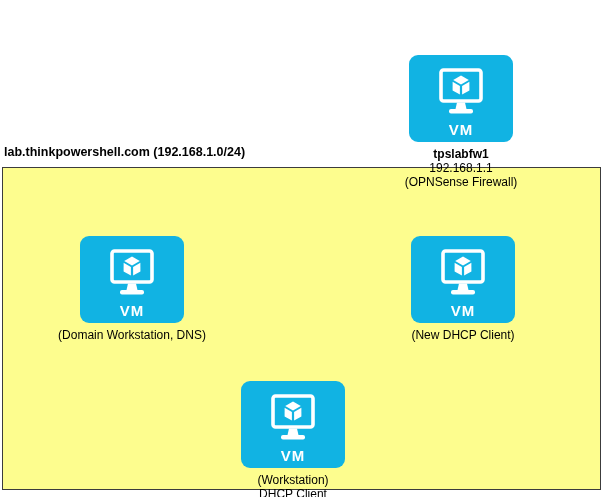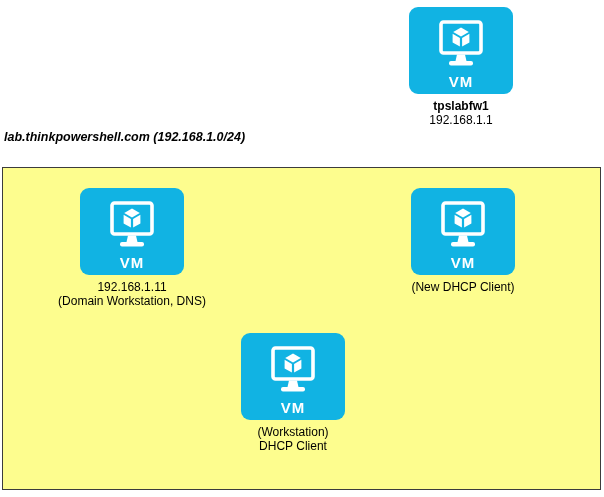--- a/index.html
+++ b/index.html
@@ -15,40 +15,40 @@
     font-family: "Liberation Sans", sans-serif;
     color: #000000;
   }
   .canvas {
     position: absolute;
     inset: 0;
   }
   .network-label {
     position: absolute;
     left: 4px;
-    top: 130px;
+    top: 145px;
     font-size: 12.5px;
     font-weight: bold;
     white-space: nowrap;
-    font-style: italic;
   }
   .network-box {
     position: absolute;
     left: 2px;
     top: 167px;
     width: 597px;
     height: 321px;
     background: #fdfd8e;
     border: 1px solid #3c3c3c;
     box-sizing: content-box;
   }
   .vm {
     position: absolute;
     width: 220px;
     text-align: center;
+    margin-top: 48px;
   }
   .vm svg {
     display: block;
     margin: 0 auto;
   }
   .vm-label {
     margin-top: 5px;
     font-size: 12px;
     line-height: 14px;
   }
@@ -77,36 +77,36 @@
       <path d="M52,20.5 L59.8,25 L52,29.5 L44.2,25 Z" fill="#ffffff"></path>
       <path d="M43.6,26.8 L50.9,31 L50.9,39.6 L43.6,35.4 Z" fill="#ffffff"></path>
       <path d="M60.4,26.8 L53.1,31 L53.1,39.6 L60.4,35.4 Z" fill="#ffffff"></path>
       <path d="M48,47.5 L56,47.5 L57.6,54.5 L46.4,54.5 Z" fill="#ffffff"></path>
       <rect x="40" y="54" width="24" height="4.6" rx="2" fill="#ffffff"></rect>
       <text x="52" y="80" text-anchor="middle" font-size="15" font-weight="bold" letter-spacing="1" fill="#ffffff" font-family="Liberation Sans, sans-serif">VM</text>
     </svg>
     <div class="vm-label">
       <div class="vm-name">tpslabfw1</div>
       <div>192.168.1.1</div>
+      <div>(OPNSense Firewall)</div>
     </div>
   </div>
 
   <div class="vm vm-dc">
     <svg width="104" height="87" viewBox="0 0 104 87">
       <rect x="0" y="0" width="104" height="87" rx="9" fill="#11b3e3"></rect>
       <rect x="32" y="15" width="40" height="31" rx="2.5" fill="none" stroke="#ffffff" stroke-width="3.6"></rect>
       <path d="M52,20.5 L59.8,25 L52,29.5 L44.2,25 Z" fill="#ffffff"></path>
       <path d="M43.6,26.8 L50.9,31 L50.9,39.6 L43.6,35.4 Z" fill="#ffffff"></path>
       <path d="M60.4,26.8 L53.1,31 L53.1,39.6 L60.4,35.4 Z" fill="#ffffff"></path>
       <path d="M48,47.5 L56,47.5 L57.6,54.5 L46.4,54.5 Z" fill="#ffffff"></path>
       <rect x="40" y="54" width="24" height="4.6" rx="2" fill="#ffffff"></rect>
       <text x="52" y="80" text-anchor="middle" font-size="15" font-weight="bold" letter-spacing="1" fill="#ffffff" font-family="Liberation Sans, sans-serif">VM</text>
     </svg>
     <div class="vm-label">
-      <div>192.168.1.11</div>
       <div>(Domain Workstation, DNS)</div>
     </div>
   </div>
 
   <div class="vm vm-dhcp">
     <svg width="104" height="87" viewBox="0 0 104 87">
       <rect x="0" y="0" width="104" height="87" rx="9" fill="#11b3e3"></rect>
       <rect x="32" y="15" width="40" height="31" rx="2.5" fill="none" stroke="#ffffff" stroke-width="3.6"></rect>
       <path d="M52,20.5 L59.8,25 L52,29.5 L44.2,25 Z" fill="#ffffff"></path>
       <path d="M43.6,26.8 L50.9,31 L50.9,39.6 L43.6,35.4 Z" fill="#ffffff"></path>

